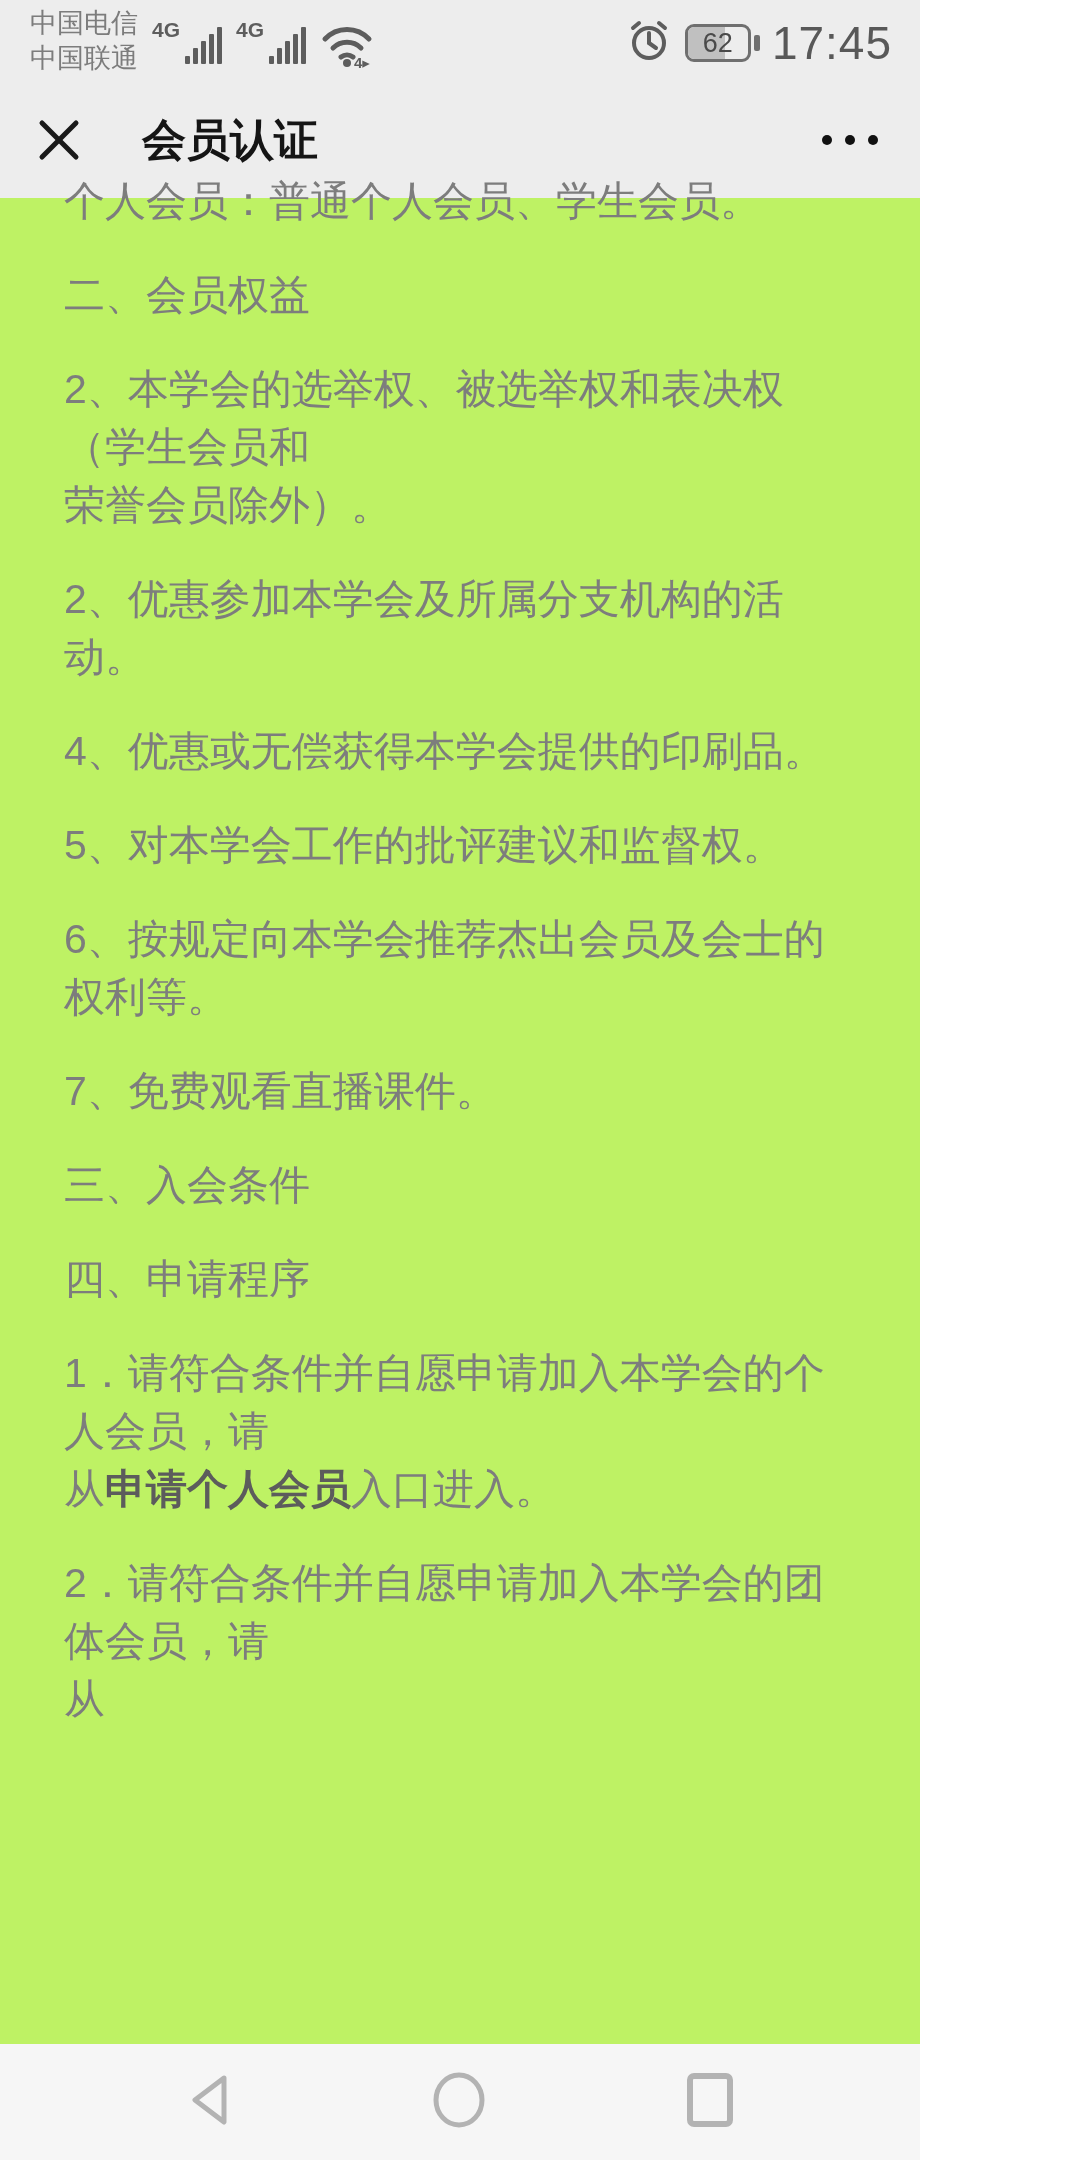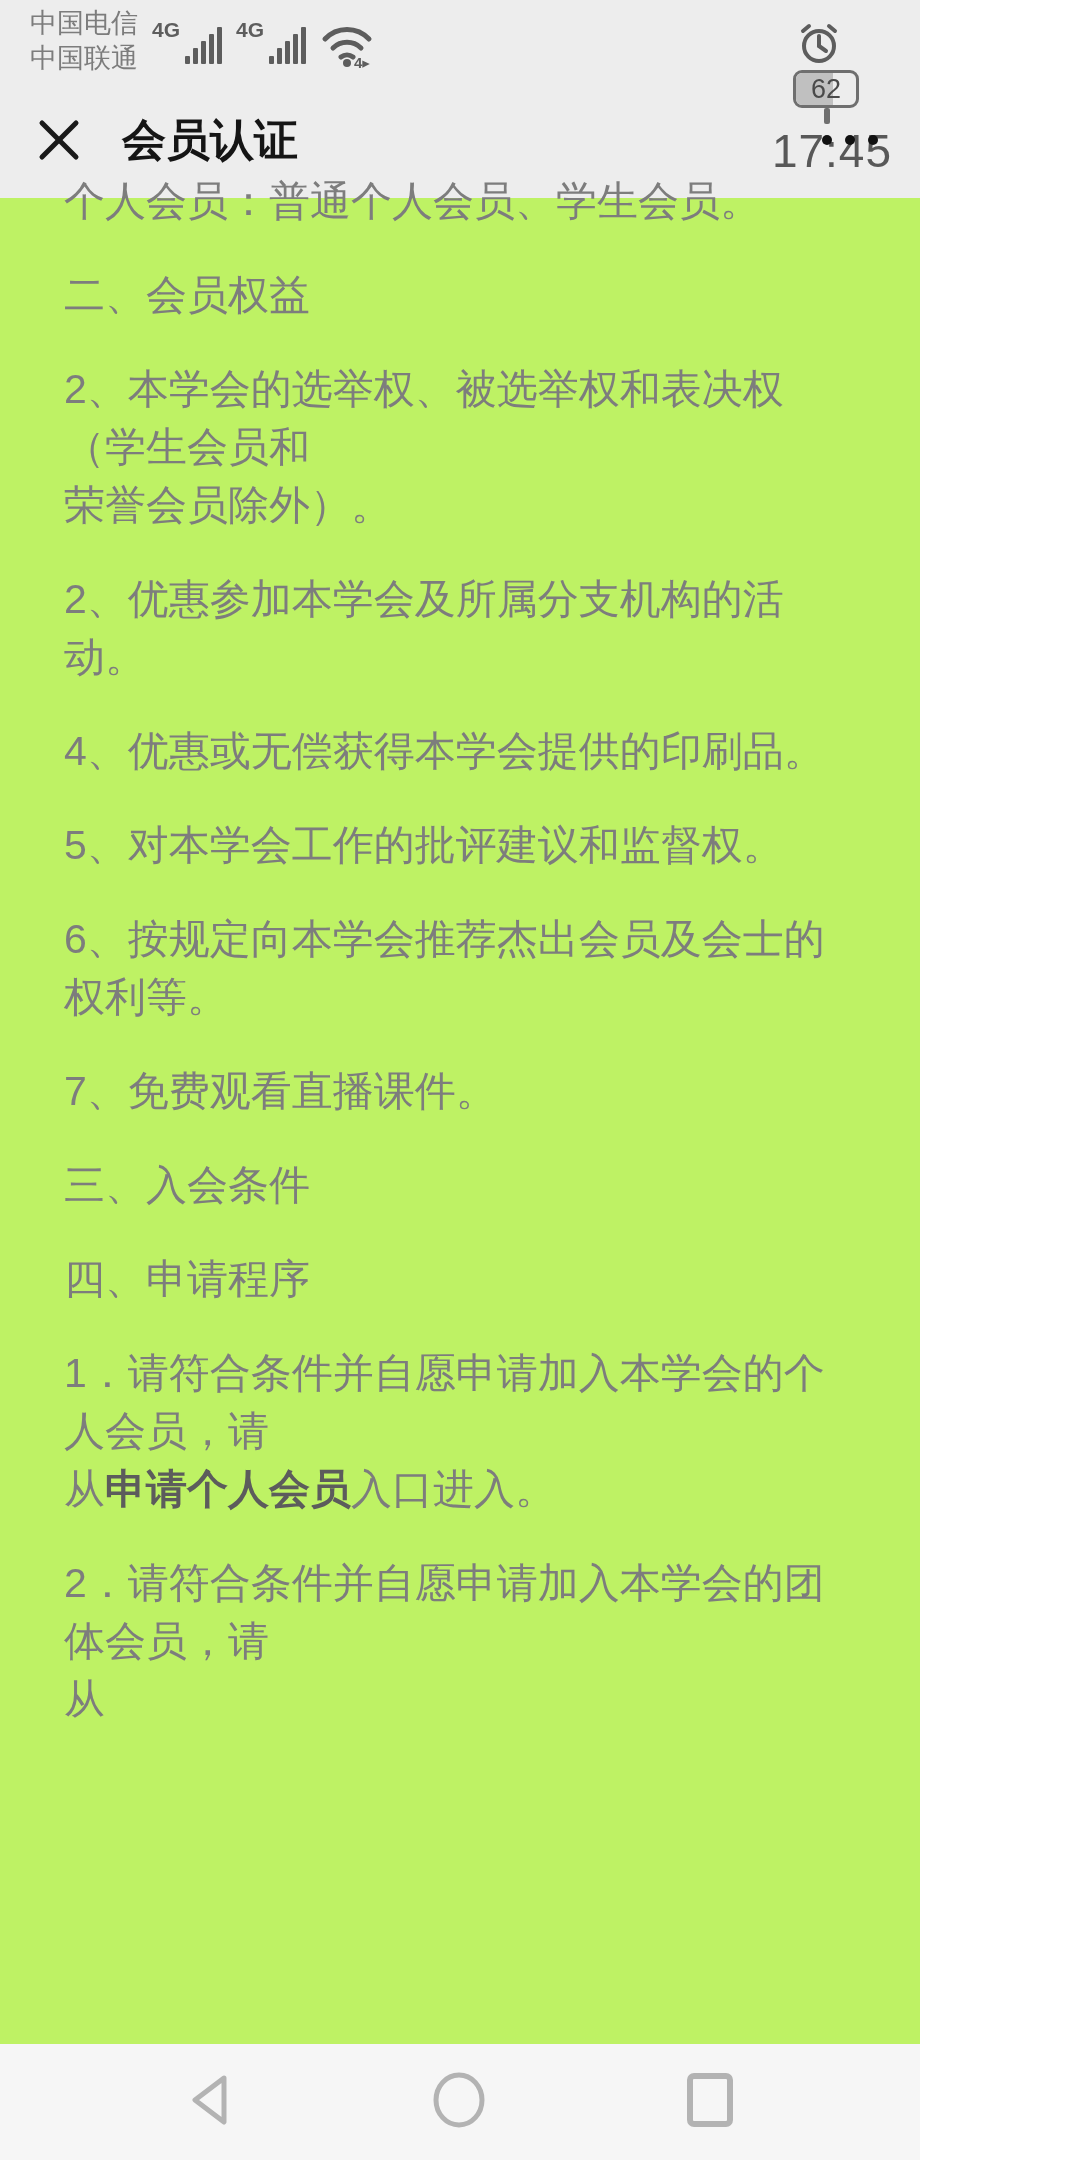--- a/index.html
+++ b/index.html
@@ -9,35 +9,35 @@
   
   .status-bar{height:82px;background:#ededed;display:flex;justify-content:space-between;
               align-items:flex-start;padding:6px 28px 0 30px;box-sizing:border-box;}
   .sb-left{display:flex;align-items:center;}
   .carriers{font-size:27px;line-height:35px;color:#7c7c7c;}
   .net-group{display:flex;align-items:flex-end;margin-left:14px;height:62px;padding-bottom:8px;box-sizing:border-box;text-align:center;}
   .net-label{font-size:21px;font-weight:bold;color:#5d5d5d;margin-right:5px;align-self:flex-start;margin-top:8px;}
   .bars{display:flex;align-items:flex-end;gap:3px;}
   .bars i{display:block;width:5px;background:#5d5d5d;border-radius:1px;}
   .wifi{margin-left:14px;margin-top:10px;}
-  .sb-right{display:flex;align-items:center;margin-top:16px;flex-direction:column;}
+  .sb-right{display:flex;align-items:center;margin-top:10px;}
   .alarm{margin-right:14px;}
   .battery{position:relative;width:66px;height:38px;border:3px solid #6f6f6f;border-radius:9px;
            box-sizing:border-box;overflow:hidden;background:#ededed;}
   .battery .fill{position:absolute;left:0;top:0;bottom:0;width:62%;background:#c0c0c0;}
   .battery .pct{position:absolute;inset:0;display:flex;align-items:center;justify-content:center;
                 font-size:27px;color:#4a4a4a;}
   .batt-nub{width:6px;height:16px;background:#6f6f6f;border-radius:2px;margin-left:3px;}
   .clock-text{font-size:46px;color:#585858;margin-left:12px;letter-spacing:1px;}
 
   
   .title-bar{height:116px;background:#ededed;display:flex;align-items:center;
              padding:0 36px;box-sizing:border-box;}
   .close-x{width:46px;height:46px;cursor:pointer;flex:0 0 auto;}
-  .page-title{font-size:44px;font-weight:bold;color:#151515;margin-left:40px;flex:1;}
+  .page-title{font-size:44px;font-weight:bold;color:#151515;margin-left:60px;flex:1;}
   .more-dots{display:flex;gap:13px;padding:10px 6px;cursor:pointer;}
   .more-dots i{width:10px;height:10px;border-radius:50%;background:#111;display:block;}
 
   
   .content{padding:0 64px;color:#7d7d7d;font-size:41px;line-height:58px;}
   .content p{margin:36px 0;white-space:pre-line;}
   .clipped{margin-top:-26px !important;margin-bottom:36px;}
   .content b{color:#5c5c5c;font-weight:bold;}
 
   

